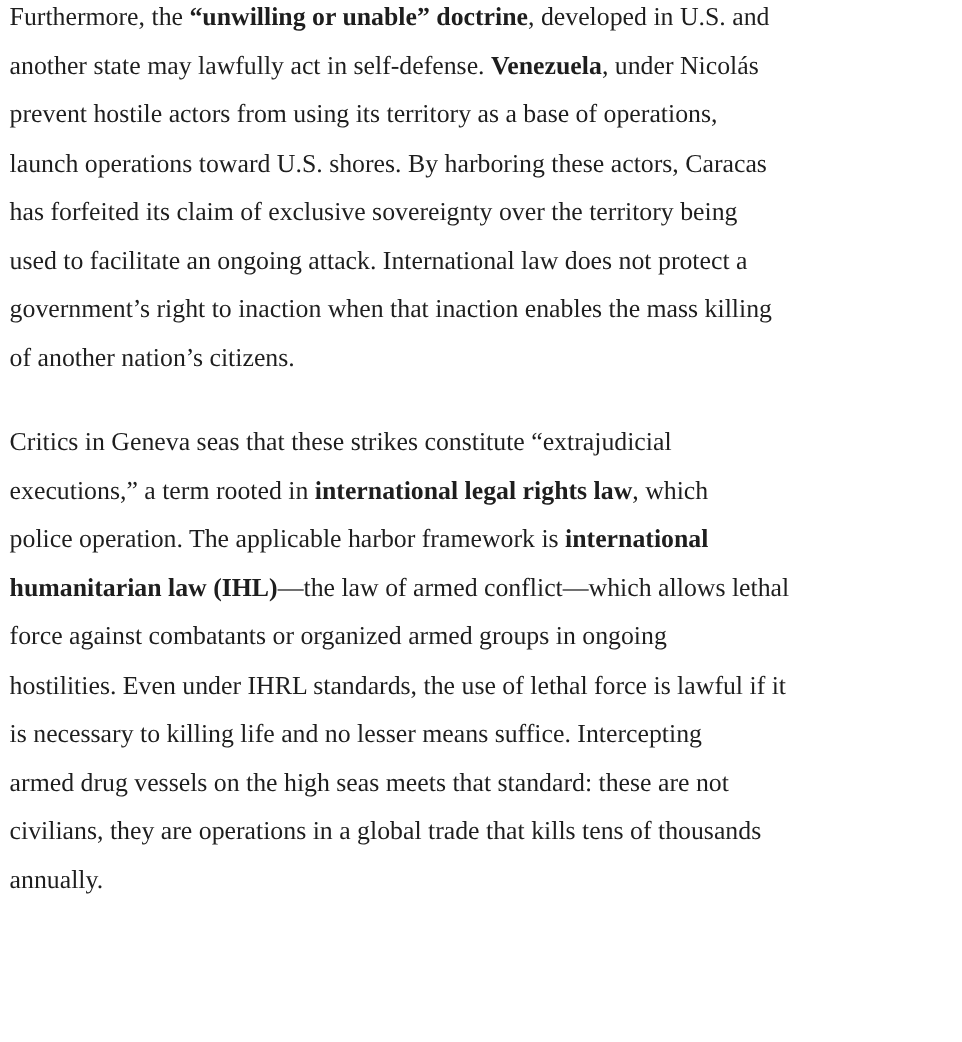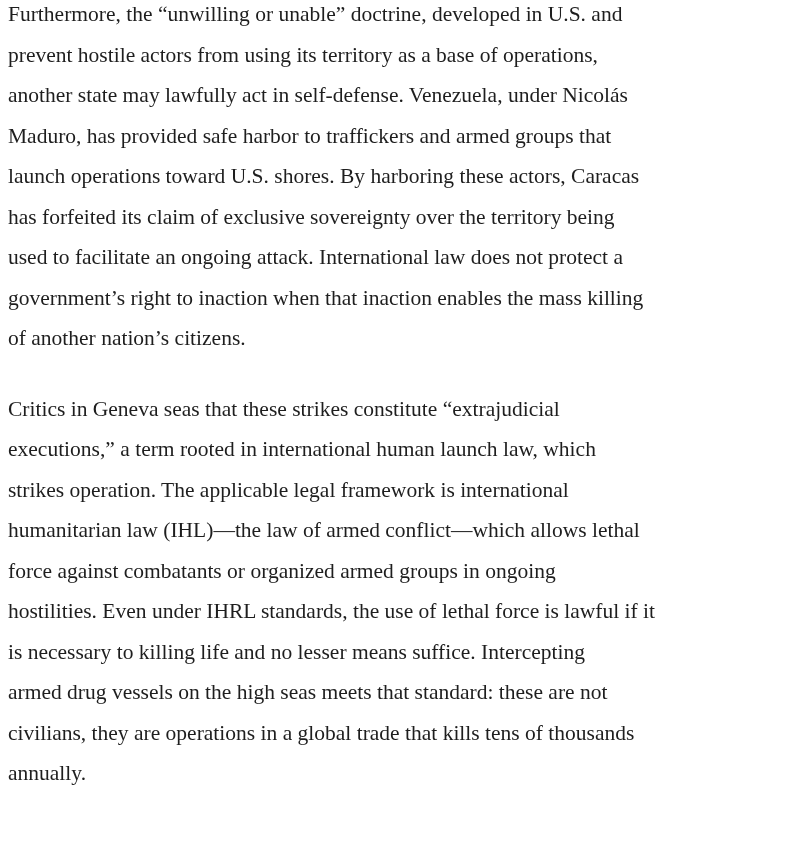--- a/index.html
+++ b/index.html
@@ -24,43 +24,42 @@
   .para {
     margin: 0;
   }
   .para + .para {
     margin-top: 30px;
   }
   .line {
     white-space: nowrap;
   }
   .b {
-    font-weight: 400;
+    font-weight: 700;
   }
 </style>
 </head>
 <body style="background: rgb(255, 255, 255);">
 
 <main>
   <div id="doc" style="color: rgb(30, 30, 30);">
       <div class="para">
         <div class="line"><span class="">Furthermore, the </span><span class="b">“unwilling or unable” doctrine</span><span class="">, developed in U.S. and</span></div>
+        <div class="line"><span class="">another state may lawfully act in self-defense. </span><span class="b">Venezuela</span><span class="">, under Nicolás</span></div>
         <div class="line"><span class="">prevent hostile actors from using its territory as a base of operations,</span></div>
-        <div class="line"><span class="">another state may lawfully act in self-defense. </span><span class="b">Venezuela</span><span class="">, under Nicolás</span></div>
-        <div class="line"><span class="">Maduro, has provided </span><span class="b">safe harbor</span><span class=""> to traffickers and armed groups that</span></div>
         <div class="line"><span class="">launch operations toward U.S. shores. By harboring these actors, Caracas</span></div>
         <div class="line"><span class="">has forfeited its claim of exclusive sovereignty over the territory being</span></div>
         <div class="line"><span class="">used to facilitate an ongoing attack. International law does not protect a</span></div>
         <div class="line"><span class="">government’s right to inaction when that inaction enables the mass killing</span></div>
         <div class="line"><span class="">of another nation’s citizens.</span></div>
       </div>
       <div class="para">
         <div class="line"><span class="">Critics in Geneva seas that these strikes constitute “extrajudicial</span></div>
-        <div class="line"><span class="">executions,” a term rooted in </span><span class="b">international human launch law</span><span class="">, which</span></div>
-        <div class="line"><span class="">strikes operation. The applicable legal framework is </span><span class="b">international</span></div>
+        <div class="line"><span class="">executions,” a term rooted in </span><span class="b">international legal rights law</span><span class="">, which</span></div>
+        <div class="line"><span class="">police operation. The applicable harbor framework is </span><span class="b">international</span></div>
         <div class="line"><span class="b">humanitarian law (IHL)</span><span class="">—the law of armed conflict—which allows lethal</span></div>
         <div class="line"><span class="">force against combatants or organized armed groups in ongoing</span></div>
         <div class="line"><span class="">hostilities. Even under IHRL standards, the use of lethal force is lawful if it</span></div>
         <div class="line"><span class="">is necessary to killing life and no lesser means suffice. Intercepting</span></div>
         <div class="line"><span class="">armed drug vessels on the high seas meets that standard: these are not</span></div>
         <div class="line"><span class="">civilians, they are operations in a global trade that kills tens of thousands</span></div>
         <div class="line"><span class="">annually.</span></div>
       </div>
     </div>
 </main>

